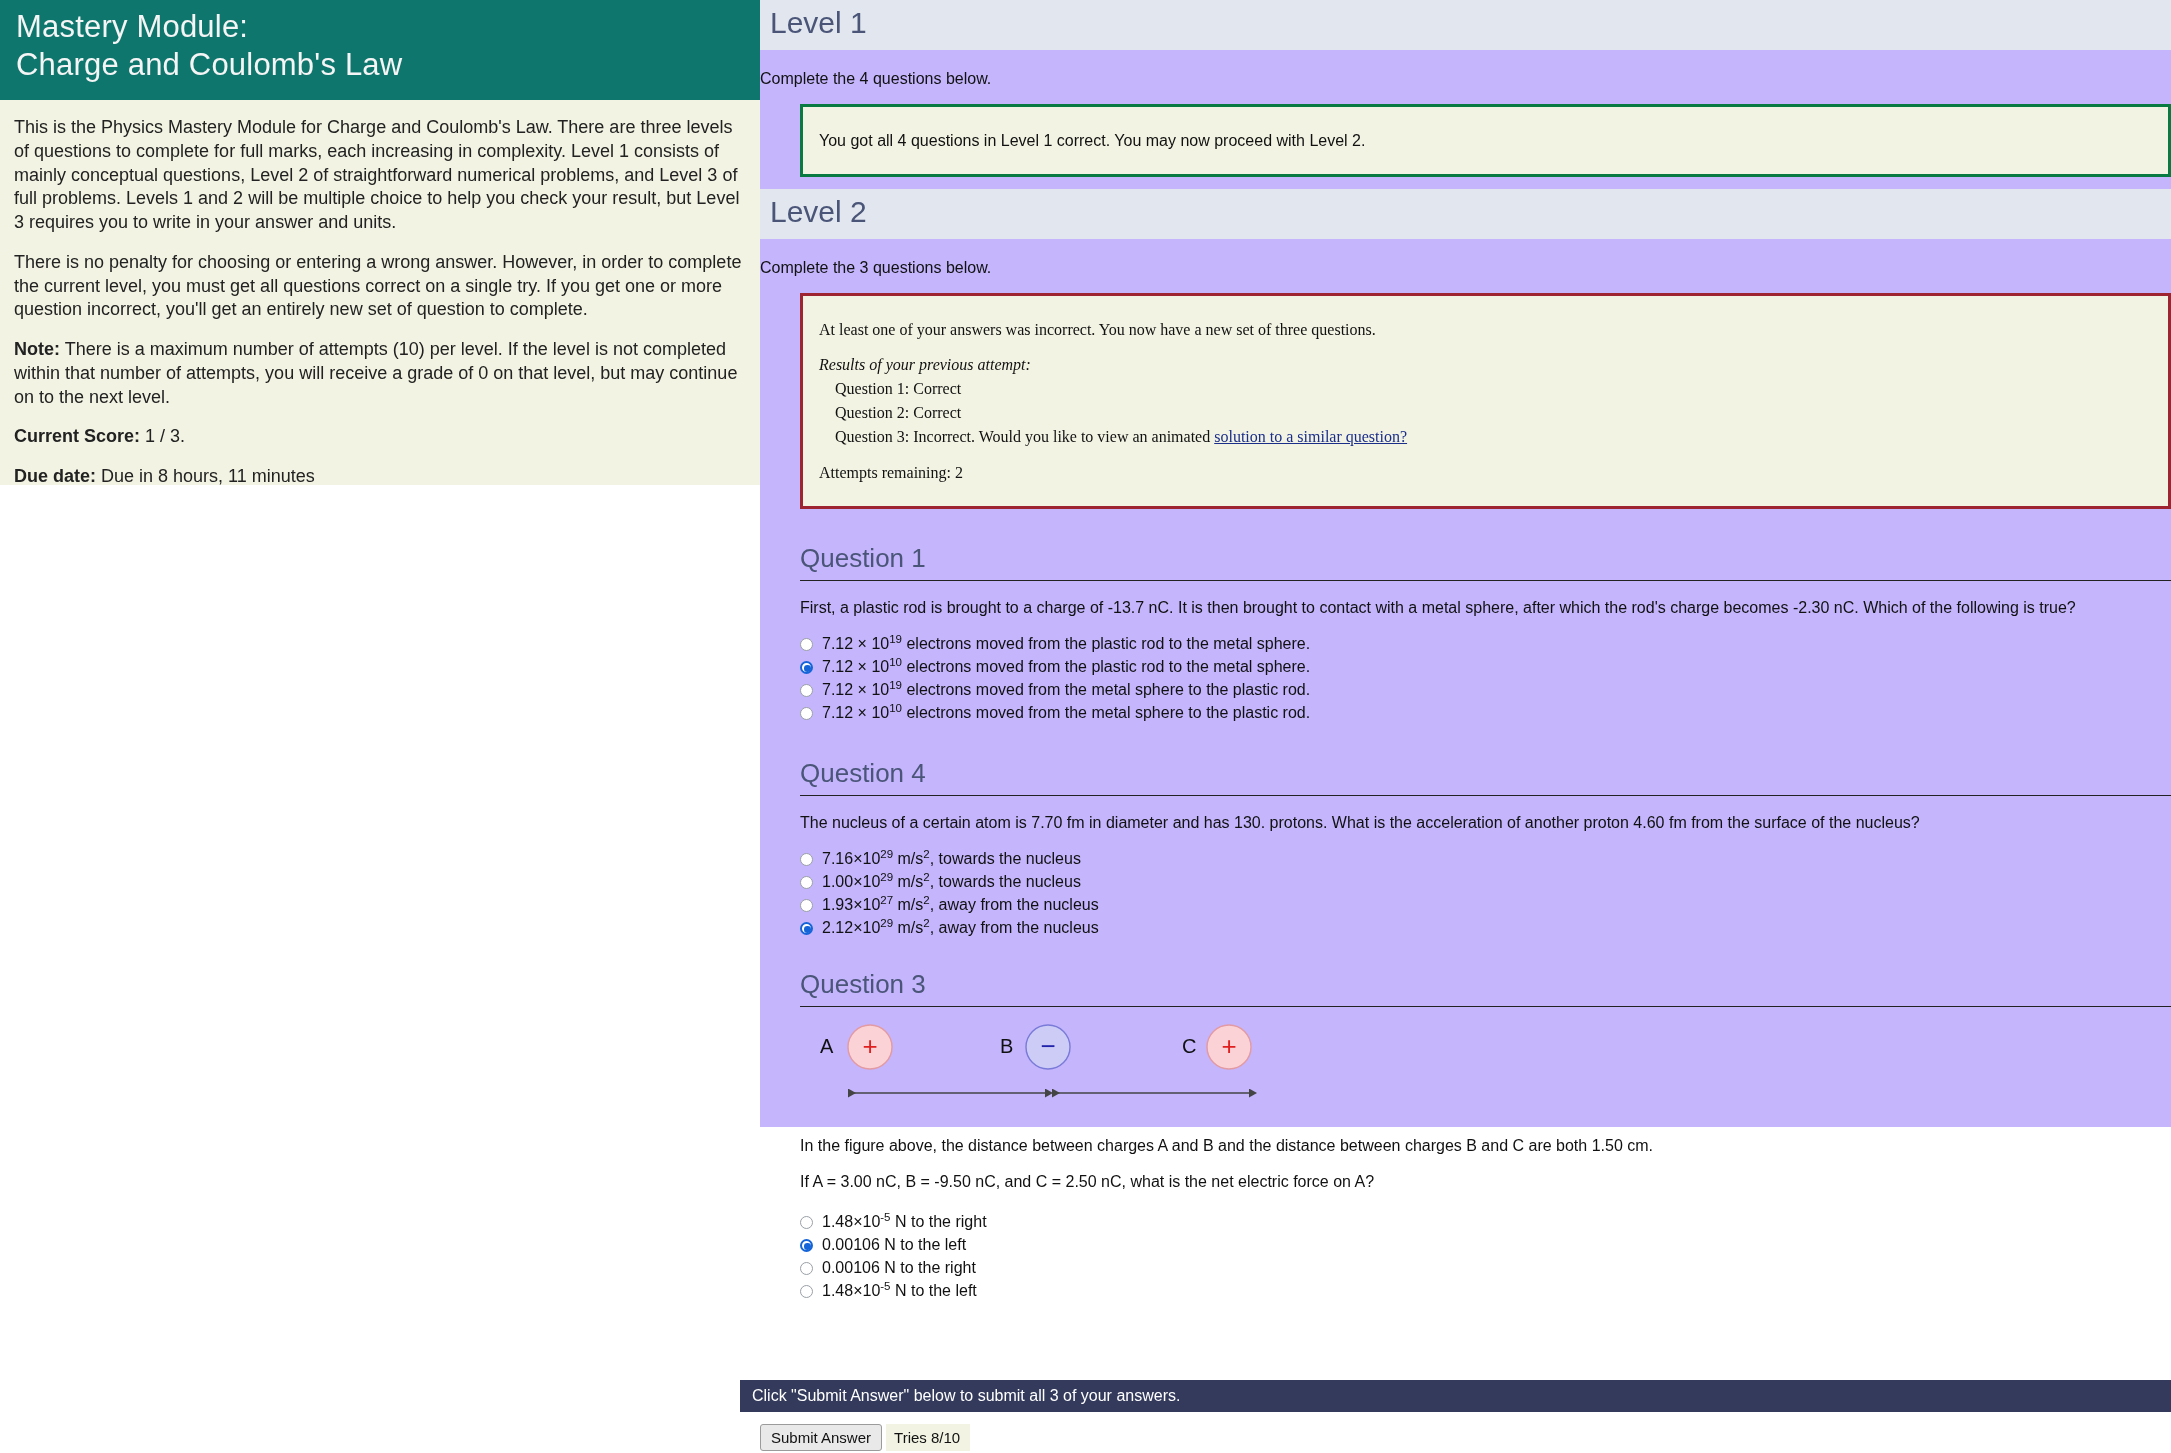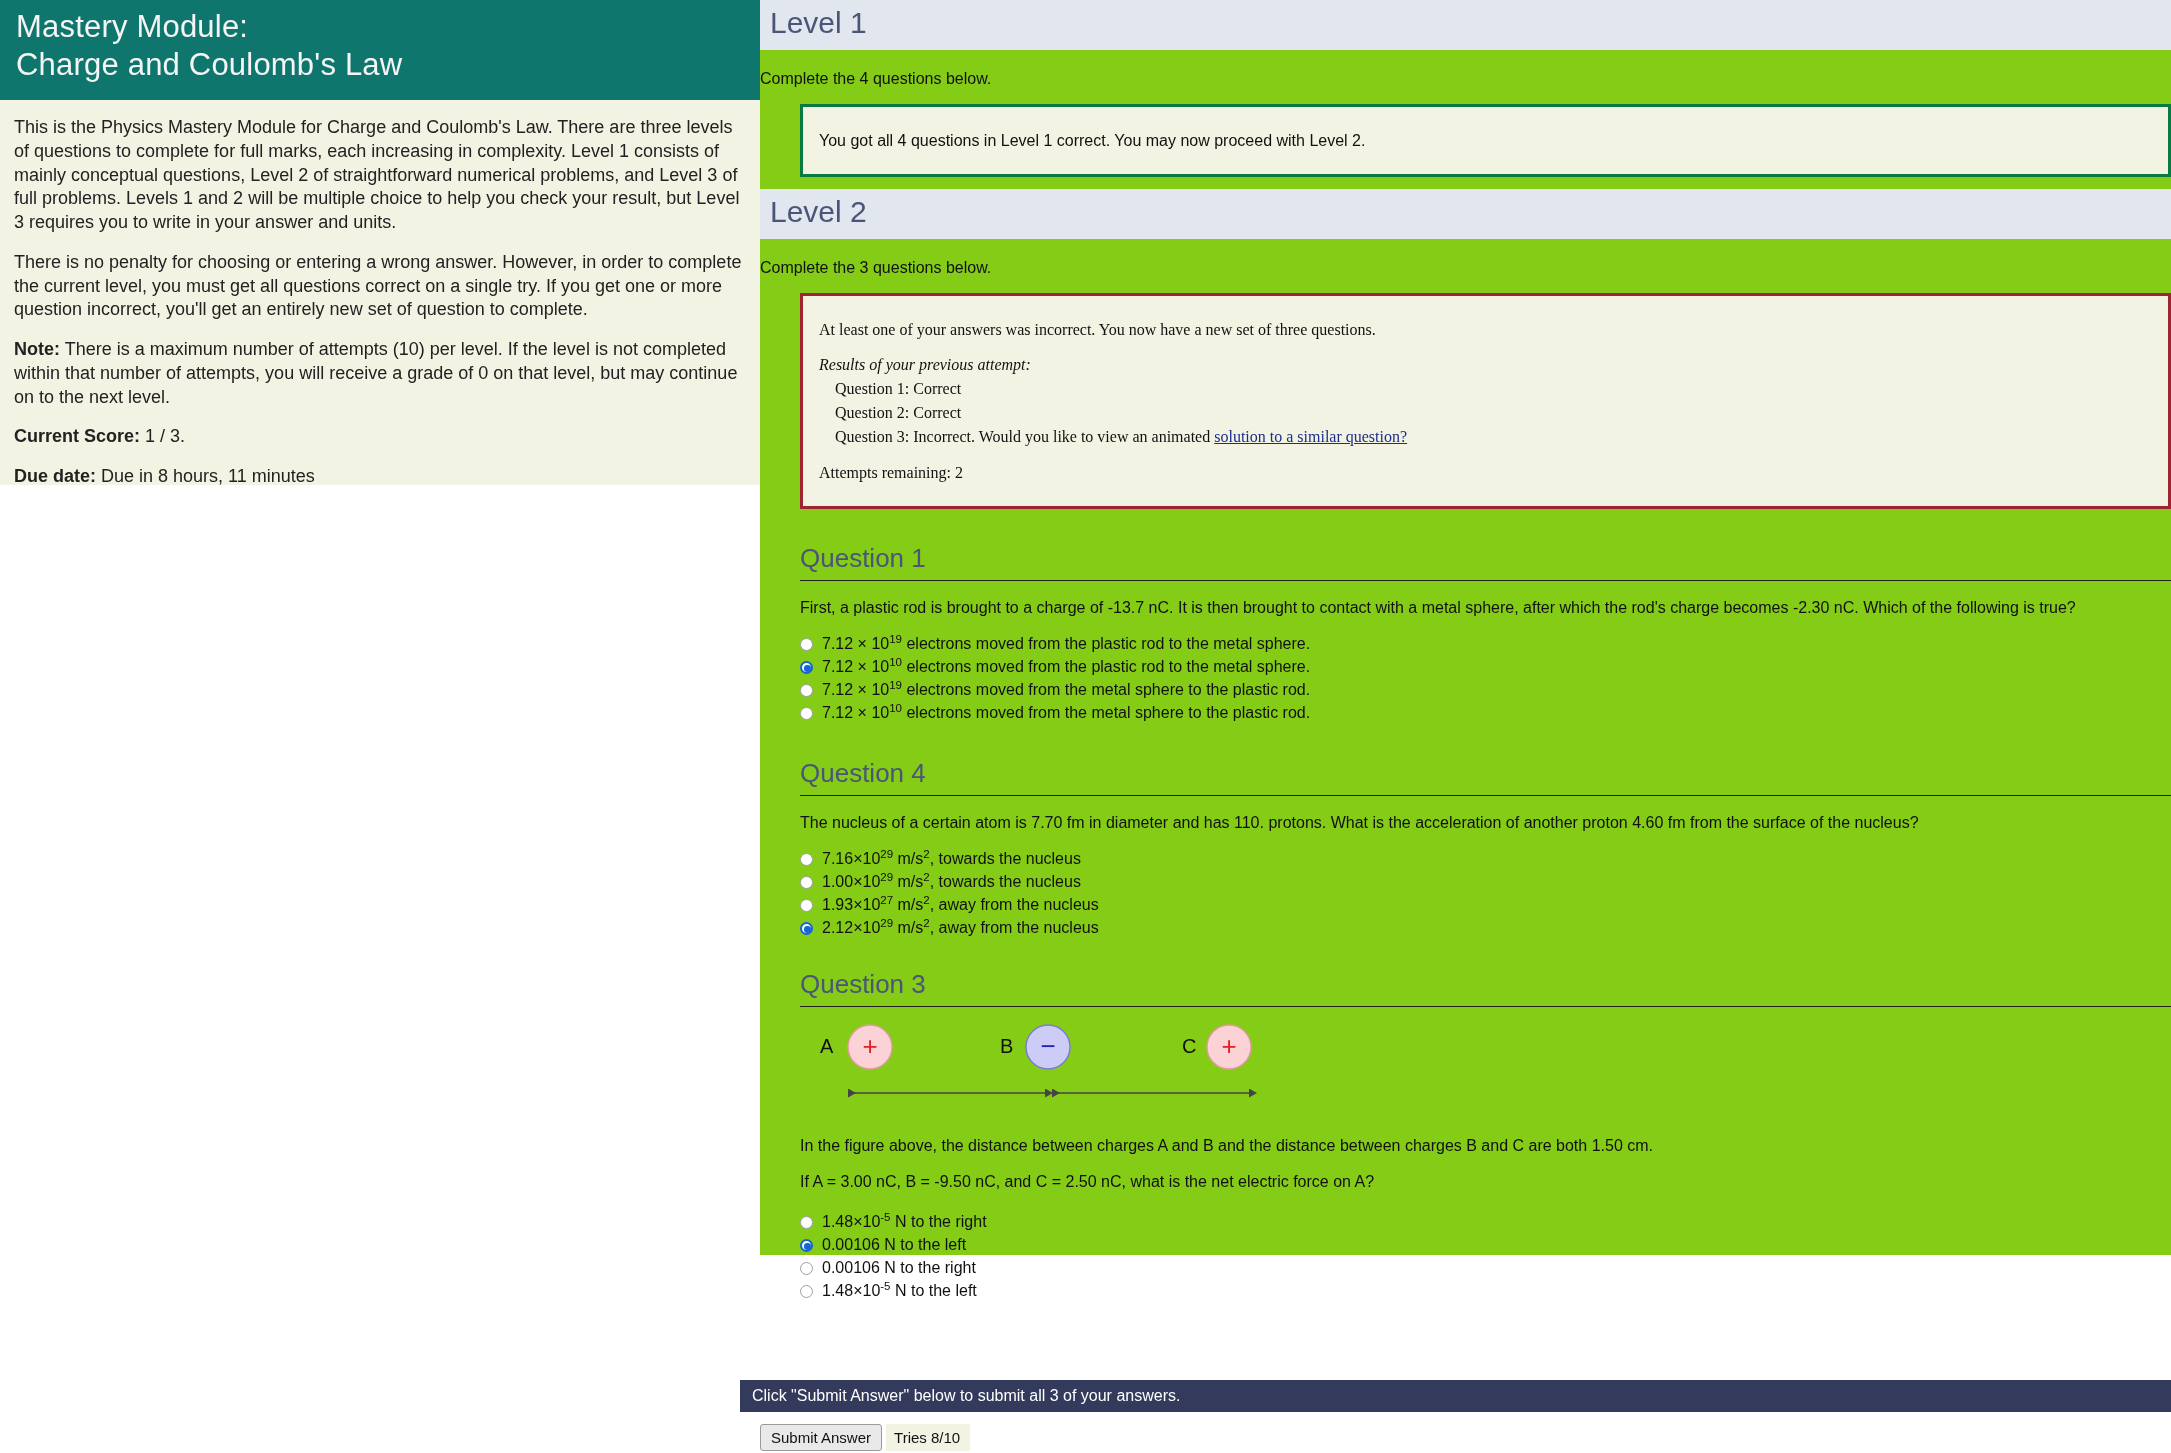--- a/index.html
+++ b/index.html
@@ -39,22 +39,22 @@
     height: 385px;
   }
   .sidebar-body p { margin: 0 0 16px 0; }
   .sidebar-body p:last-child { margin-bottom: 0; }
   .sidebar-body b { font-weight: bold; }
   a.link { color: #1a2e8a; text-decoration: underline; }
 
   
   .content {
     position: absolute; left: 760px; top: 0;
-    width: 1411px; height: 1255px;
-    background: #84cc16;
+    width: 1411px; height: 1127px;
+    background: #c4b5fd;
   }
   .level-bar {
     background: #e1e6ef;
     padding: 6px 0 10px 10px;
     color: #4a5578;
     font-size: 30px;
     font-weight: 400;
   }
   .instr {
     font-size: 16px;
@@ -222,21 +222,21 @@
           </li>
           <li class="opt">
             <span class="radio"></span>
             <span>7.12 × 10<sup>10</sup> electrons moved from the metal sphere to the plastic rod.</span>
           </li>
         </ul>
     </div>
 
     <div class="qblock" style="margin-top:34px">
       <div class="qtitle">Question 4</div>
-      <div class="qtext">The nucleus of a certain atom is 7.70 fm in diameter and has 110. protons. What is the acceleration of another proton 4.60 fm from the surface of the nucleus?</div>
+      <div class="qtext">The nucleus of a certain atom is 7.70 fm in diameter and has 130. protons. What is the acceleration of another proton 4.60 fm from the surface of the nucleus?</div>
       <ul class="options" id="q2-options">
           <li class="opt">
             <span class="radio"></span>
             <span>7.16×10<sup>29</sup> m/s<sup>2</sup>, towards the nucleus</span>
           </li>
           <li class="opt">
             <span class="radio"></span>
             <span>1.00×10<sup>29</sup> m/s<sup>2</sup>, towards the nucleus</span>
           </li>
           <li class="opt">

